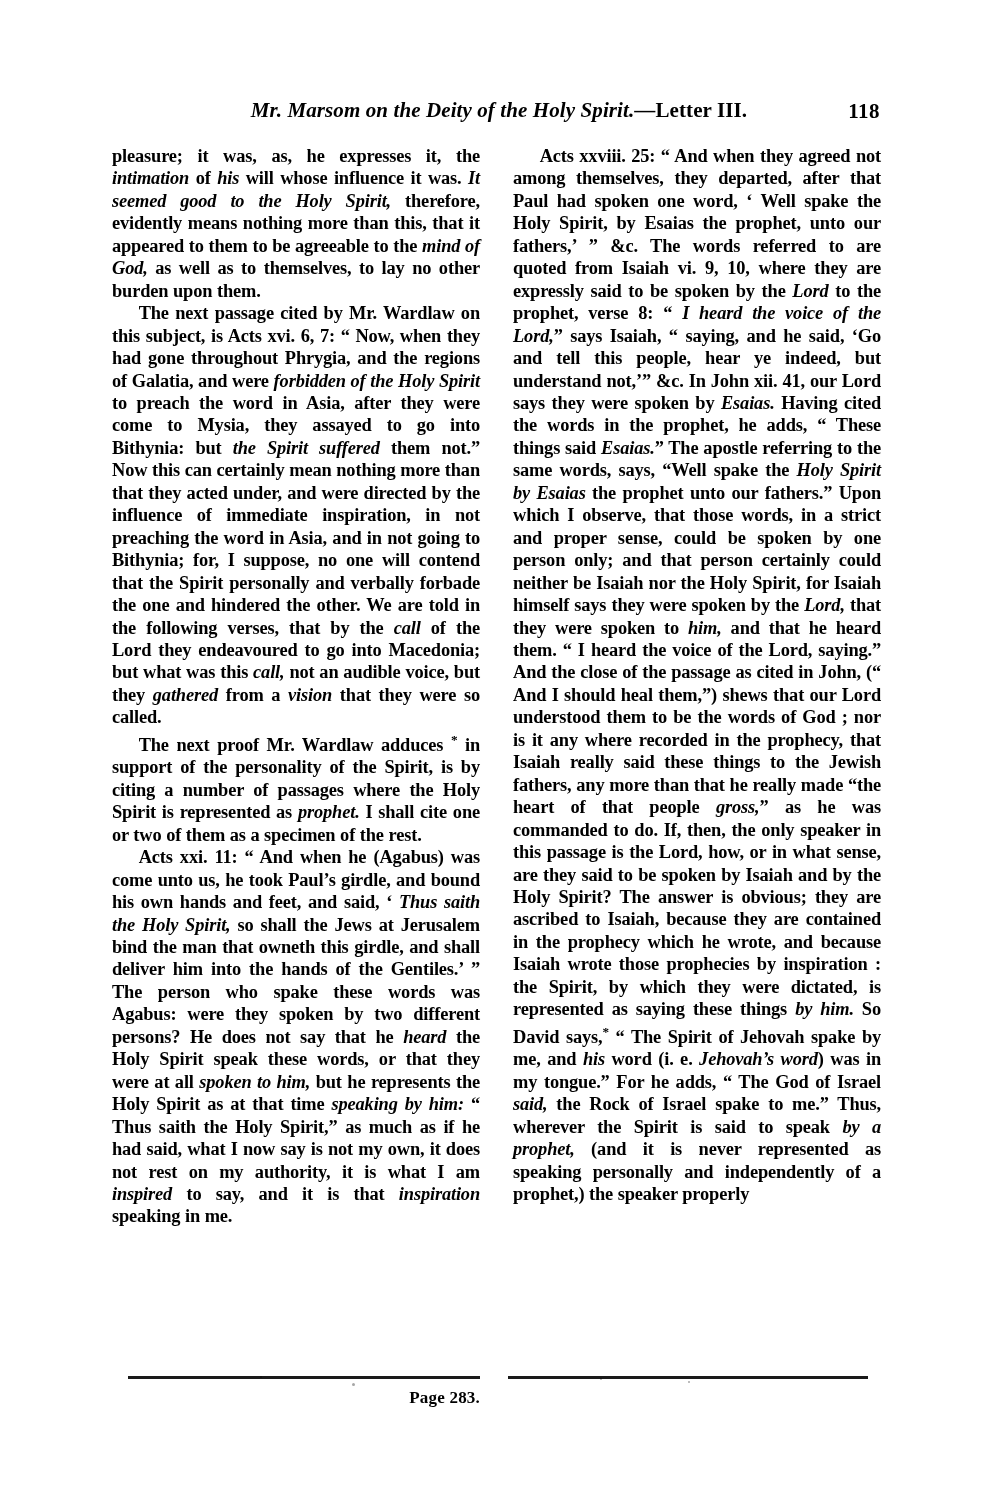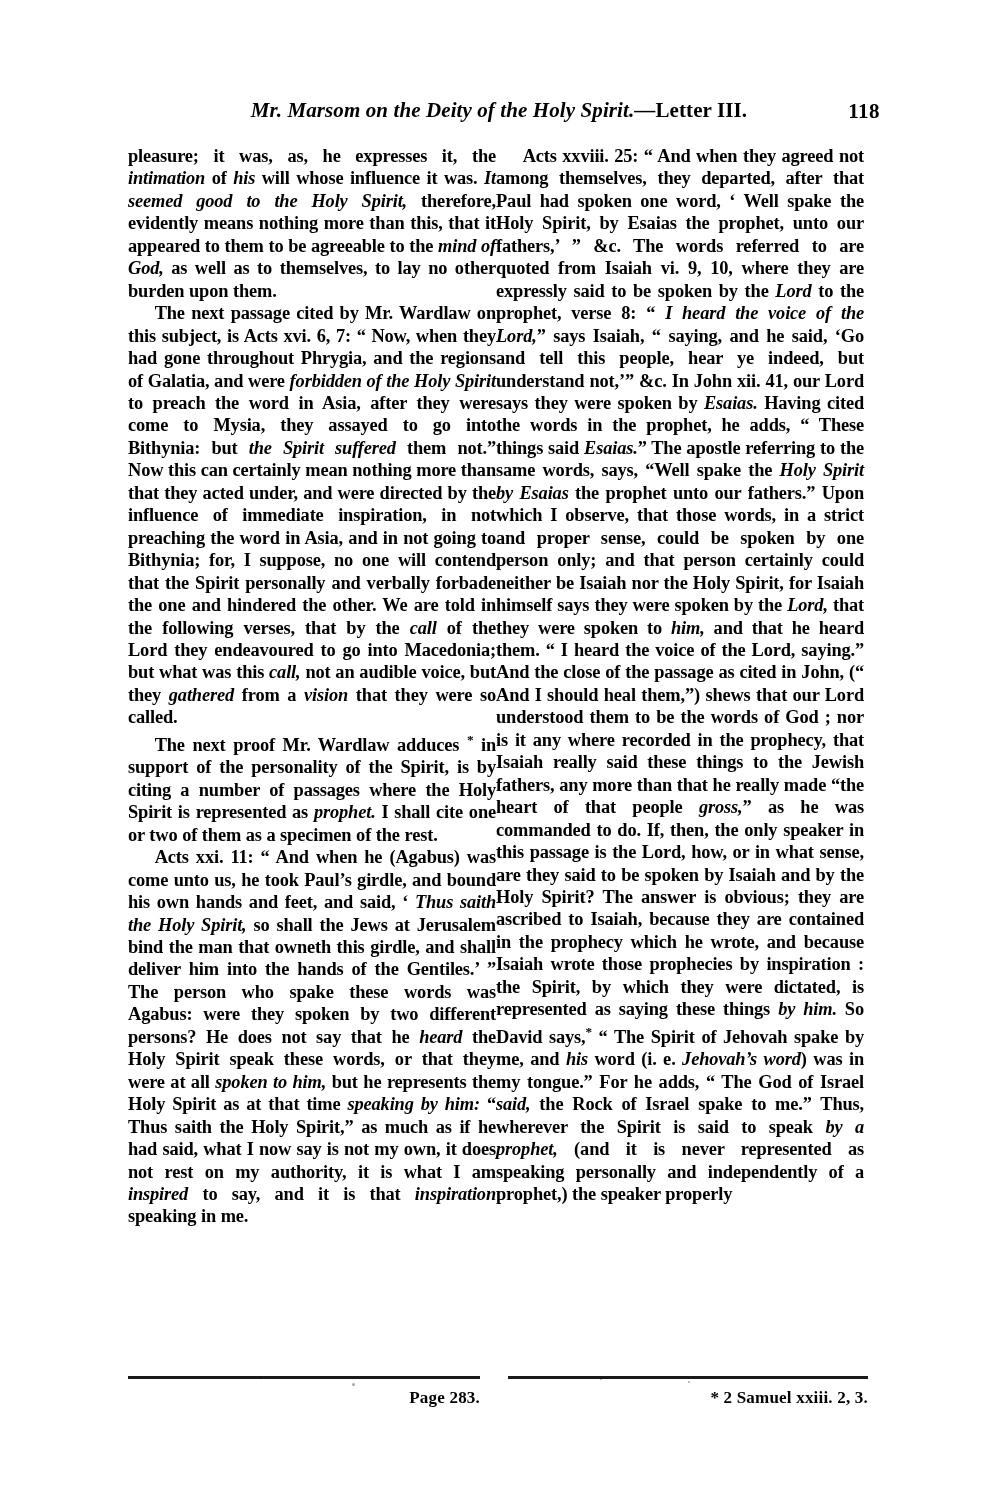--- a/index.html
+++ b/index.html
@@ -63,22 +63,22 @@
     top: 145px;
     width: 772px;
     height: 1205px;
   }
   .col {
     position: absolute;
     top: 0;
     width: 368px;
     height: 1205px;
   }
-  .col-left  { left: 16px; }
-  .col-right { left: 384px; }
+  .col-left  { left: 0px; }
+  .col-right { left: 401px; }
 
   .col p {
     margin: 0;
     font-size: 18.4px;
     line-height: 22.45px;
     text-align: justify;
     text-indent: 1.45em;
     font-weight: bold;
     letter-spacing: -0.15px;
     word-spacing: 0.2px;
@@ -148,20 +148,19 @@
     <div class="col col-right">
       <p>Acts xxviii. 25: “ And when they agreed not among themselves, they departed, after that Paul had spoken one word, ‘ Well spake the Holy Spirit, by Esaias the prophet, unto our fathers,’ ” &amp;c. The words referred to are quoted from Isaiah vi. 9, 10, where they are expressly said to be spoken by the <i>Lord</i> to the prophet, verse 8: “ <i>I heard the voice of the Lord,</i>” says Isaiah, “ saying, and he said, ‘Go and tell this people, hear ye indeed, but understand not,’” &amp;c. In John xii. 41, our Lord says they were spoken by <i>Esaias.</i> Having cited the words in the prophet, he adds, “ These things said <i>Esaias.</i>” The apostle referring to the same words, says, “Well spake the <i>Holy Spirit by Esaias</i> the prophet unto our fathers.” Upon which I observe, that those words, in a strict and proper sense, could be spoken by one person only; and that person certainly could neither be Isaiah nor the Holy Spirit, for Isaiah himself says they were spoken by the <i>Lord,</i> that they were spoken to <i>him,</i> and that he heard them. “ I heard the voice of the Lord, saying.” And the close of the passage as cited in John, (“ And I should heal them,”) shews that our Lord understood them to be the words of God ; nor is it any where recorded in the prophecy, that Isaiah really said these things to the Jewish fathers, any more than that he really made “the heart of that people <i>gross,</i>” as he was commanded to do. If, then, the only speaker in this passage is the Lord, how, or in what sense, are they said to be spoken by Isaiah and by the Holy Spirit? The answer is obvious; they are ascribed to Isaiah, because they are contained in the prophecy which he wrote, and because Isaiah wrote those prophecies by inspiration : the Spirit, by which they were dictated, is represented as saying these things <i>by him.</i> So David says,<span class="sup-star">*</span> “ The Spirit of Jehovah spake by me, and <i>his</i> word (i. e. <i>Jehovah’s word</i>) was in my tongue.” For he adds, “ The God of Israel <i>said,</i> the Rock of Israel spake to me.” Thus, wherever the Spirit is said to speak <i>by a prophet,</i> (and it is never represented as speaking personally and independently of a prophet,) the speaker properly</p>
     </div>
 
   </div>
 
   <hr class="foot-rule left">
   <hr class="foot-rule right">
 
   <div class="footnote left">Page 283.</div>
-  <div class="footnote right">* 2 Samuel xxiii. 2, 3.</div>
 
   <div class="speckle" style="left:352px;top:1383px;width:3px;height:3px;"></div>
   <div class="speckle" style="left:688px;top:1381px;width:2px;height:2px;"></div>
   <div class="speckle" style="left:260px;top:1376px;width:2px;height:2px;"></div>
   <div class="speckle" style="left:600px;top:1378px;width:2px;height:2px;"></div>
 
 </div>
 
 </body></html>

